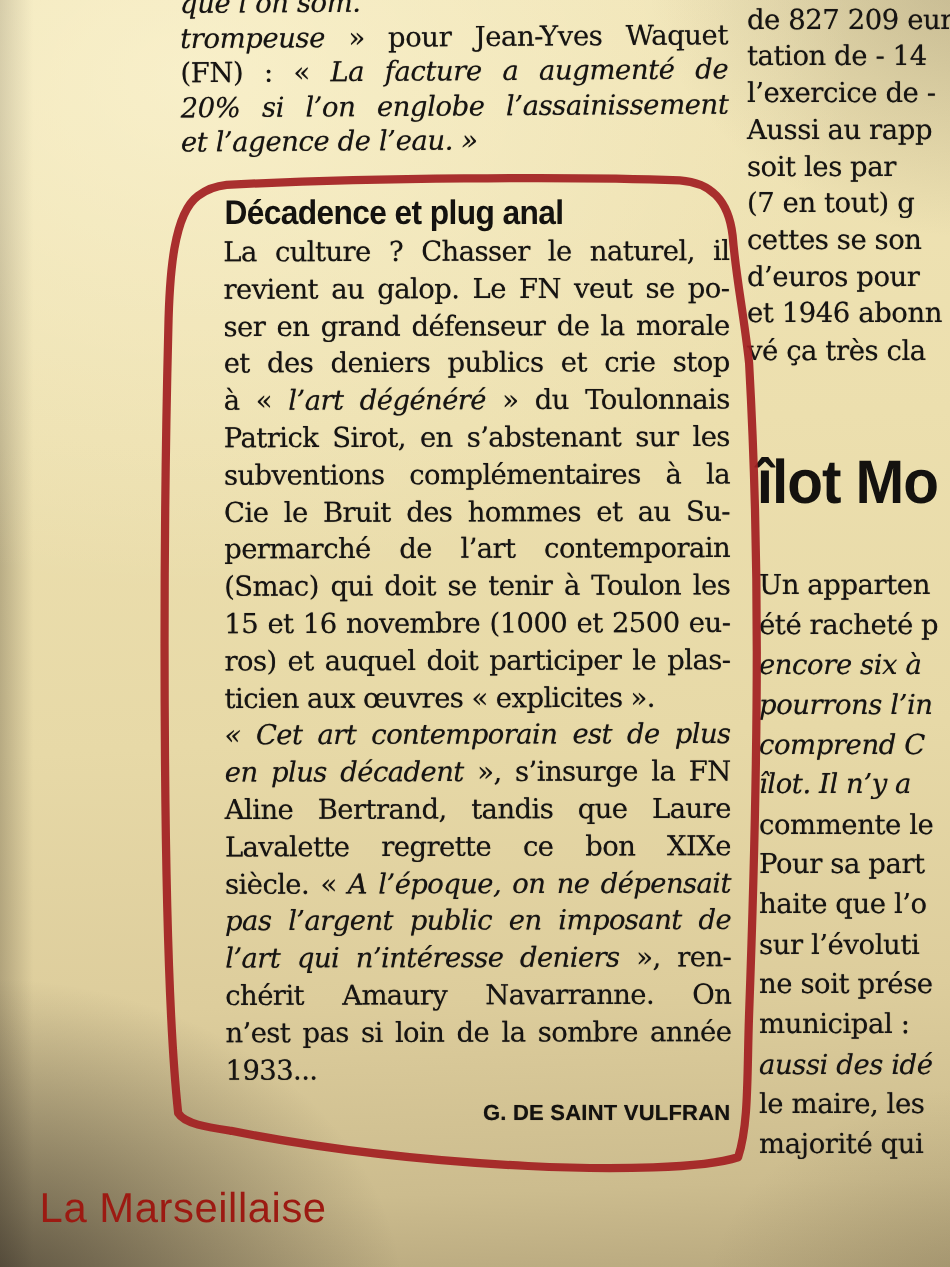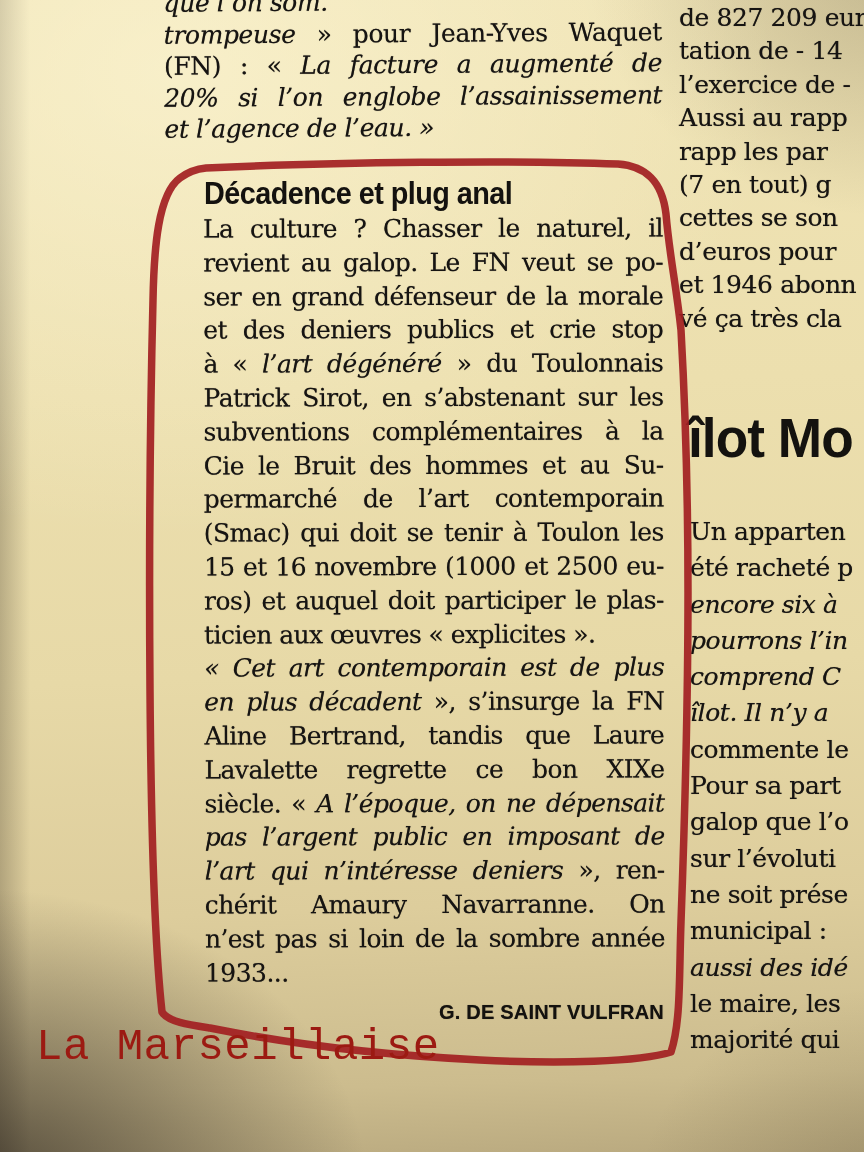--- a/index.html
+++ b/index.html
@@ -30,21 +30,21 @@
     font-family:"Liberation Sans",sans-serif;font-weight:bold;font-size:20px;
     letter-spacing:0.2px;color:#14120f;}
   
   #right-top{left:679px;top:1px;width:200px;font-size:25px;line-height:33.4px;letter-spacing:-0.4px;}
   #right-top .line,#right-body .line{white-space:nowrap;}
   #right-headline{left:688px;top:405px;margin:0;width:260px;
     font-family:"Liberation Sans",sans-serif;font-weight:bold;font-size:56px;
     letter-spacing:-1px;transform:scaleX(0.95);transform-origin:left top;color:#14120f;}
   #right-body{left:690px;top:514px;width:200px;font-size:25px;line-height:36.3px;letter-spacing:-0.4px;}
   
-  #watermark{left:36px;top:1022px;font-family:Liberation Mono, monospace;font-size:44px;letter-spacing:0.5px;}
+  #watermark{left:36px;top:1078px;font-family:Liberation Sans, sans-serif;font-size:38px;letter-spacing:0.5px;}
   
   #marker{left:0;top:0;pointer-events:none;}
 </style>
 </head>
 <body>
 
 <div class="abs news jz" id="intro">
     <div class="line no-j"><span class="it">que l’on som.</span></div>
     <div class="line"><span class="it">trompeuse</span><span> » pour Jean-Yves Waquet</span></div>
     <div class="line"><span>(FN) : « </span><span class="it">La facture a augmenté de</span></div>
@@ -78,38 +78,38 @@
     <div class="line"><span>n’est pas si loin de la sombre année</span></div>
     <div class="line no-j"><span>1933...</span></div>
   </div>
 <div class="abs news" id="byline">G. DE SAINT VULFRAN</div>
 
 <div class="abs news" id="right-top">
     <div class="line"><span>de 827 209 eur</span></div>
     <div class="line"><span>tation de - 14</span></div>
     <div class="line"><span>l’exercice de -</span></div>
     <div class="line"><span>Aussi au rapp</span></div>
-    <div class="line"><span>rapp les par</span></div>
+    <div class="line"><span>soit les par</span></div>
     <div class="line"><span>(7 en tout) g</span></div>
     <div class="line"><span>cettes se son</span></div>
     <div class="line"><span>d’euros pour</span></div>
     <div class="line"><span>et 1946 abonn</span></div>
     <div class="line"><span>vé ça très cla</span></div>
   </div>
 <h1 class="abs" id="right-headline">îlot Mo</h1>
 <div class="abs news" id="right-body">
     <div class="line"><span>Un apparten</span></div>
     <div class="line"><span>été racheté p</span></div>
     <div class="line"><span class="it">encore six à</span></div>
     <div class="line"><span class="it">pourrons l’in</span></div>
     <div class="line"><span class="it">comprend C</span></div>
     <div class="line"><span class="it">îlot. Il n’y a</span></div>
     <div class="line"><span>commente le</span></div>
     <div class="line"><span>Pour sa part</span></div>
-    <div class="line"><span>galop que l’o</span></div>
+    <div class="line"><span>haite que l’o</span></div>
     <div class="line"><span>sur l’évoluti</span></div>
     <div class="line"><span>ne soit prése</span></div>
     <div class="line"><span>municipal :</span></div>
     <div class="line"><span class="it">aussi des idé</span></div>
     <div class="line"><span>le maire, les</span></div>
     <div class="line"><span>majorité qui</span></div>
   </div>
 
 <svg class="abs" id="marker" width="864" height="1152" viewBox="0 0 864 1152">
   <path d="M 206 168

